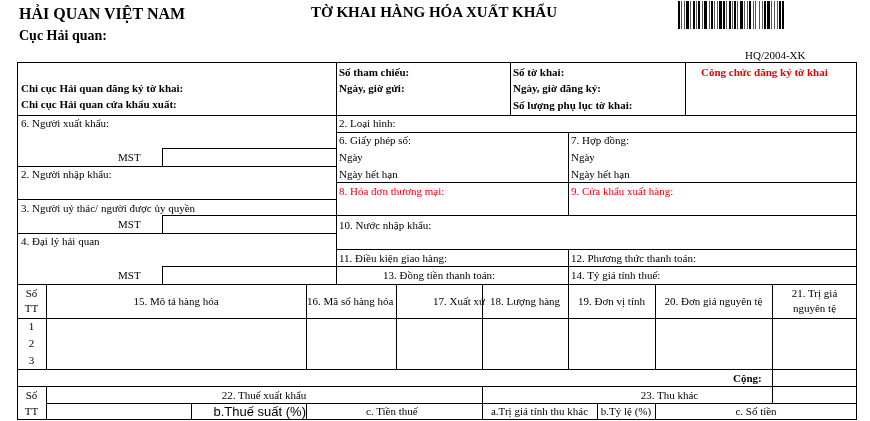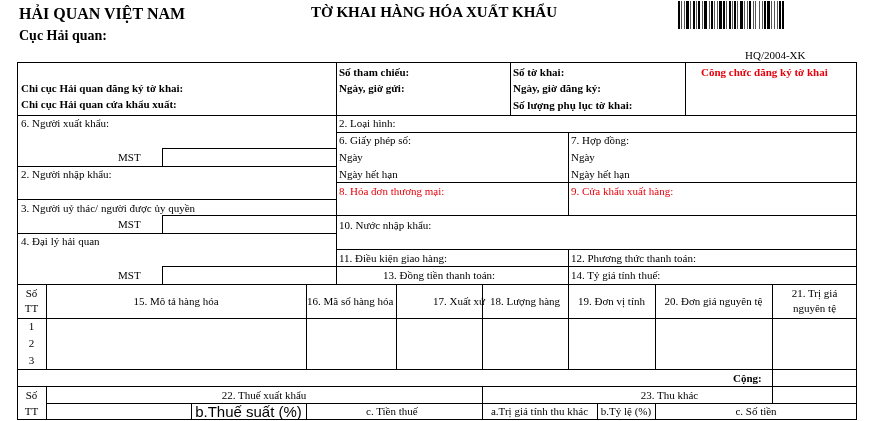--- a/index.html
+++ b/index.html
@@ -199,18 +199,18 @@
 <div class="vl" style="left:482px; top:386px; height:34px;"></div>
 <div class="vl" style="left:191px; top:403px; height:17px;"></div>
 <div class="vl" style="left:306px; top:403px; height:17px;"></div>
 <div class="vl" style="left:597px; top:403px; height:17px;"></div>
 <div class="vl" style="left:655px; top:403px; height:17px;"></div>
 
 <div class="t ctr" style="left:17px; top:389px; width:29px;">Số</div>
 <div class="t ctr" style="left:17px; top:405px; width:29px;">TT</div>
 <div class="t ctr" style="left:46px; top:389px; width:436px;">22. Thuế xuất khẩu</div>
 <div class="t ctr" style="left:46px; top:405px; width:145px;margin-top:43px;">a. Trị giá tính thuế</div>
-<div class="t ctr" style="left:191px; top:406px; width:115px; font-family:'Liberation Sans', sans-serif; font-size:15px; line-height:12px;">b.Thuế suất (%)</div>
+<div class="t ctr" style="left:191px; top:406px; width:115px; font-family:'Liberation Sans', sans-serif; font-size:13px; line-height:12px;text-align:right;">b.Thuế suất (%)</div>
 <div class="t" style="left:366px; top:405px;">c. Tiền thuế</div>
 <div class="t ctr" style="left:482px; top:389px; width:375px;">23. Thu khác</div>
 <div class="t ctr" style="left:482px; top:405px; width:115px;">a.Trị giá tính thu khác</div>
 <div class="t ctr" style="left:597px; top:405px; width:58px;">b.Tỷ lệ (%)</div>
 <div class="t ctr" style="left:655px; top:405px; width:202px;">c. Số tiền</div>
 
 </body></html>

